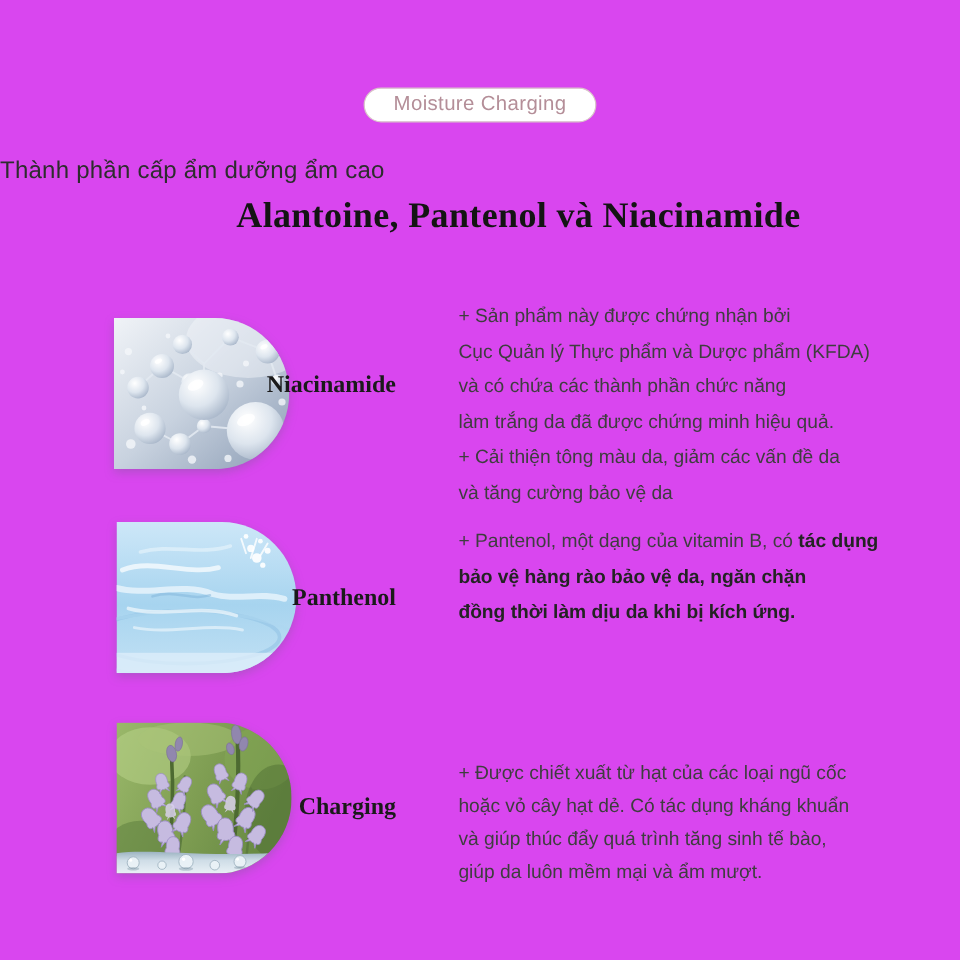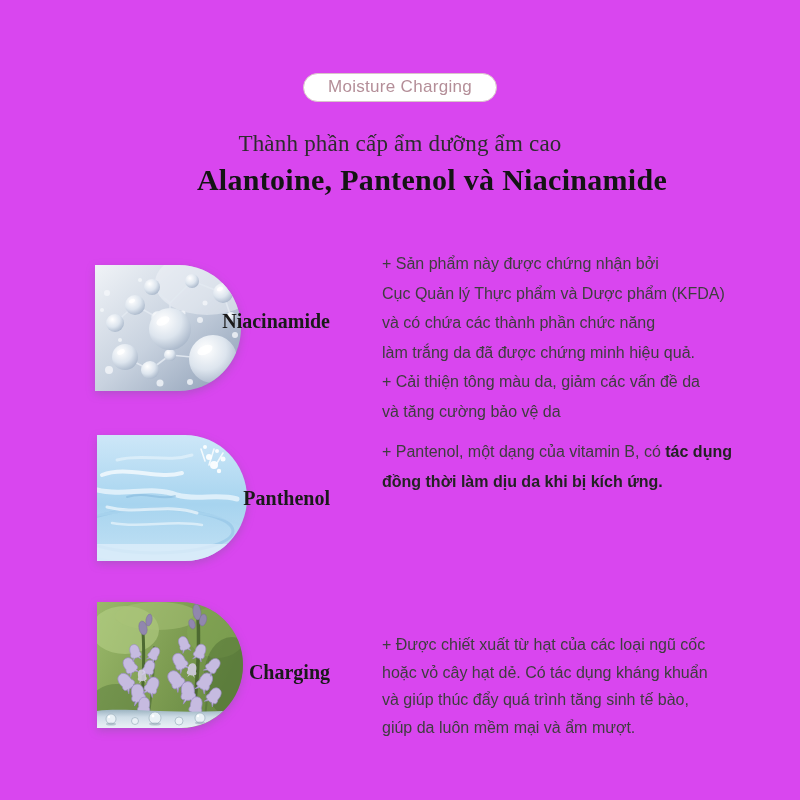--- a/index.html
+++ b/index.html
@@ -3,22 +3,22 @@
 <meta charset="utf-8">
 <style>
   html,body{margin:0;padding:0;background:#ffffff;}
   .page{position:relative;width:800px;height:800px;background:#d946ef;overflow:hidden;
         font-family:"Liberation Sans",sans-serif;}
 
   .badge{position:absolute;top:73px;left:50%;transform:translateX(-50%);
          border:1.5px solid #d9c3c9;color:#b48e98;border-radius:16px;
          padding:3px 24px 4px 24px;font-size:17px;letter-spacing:.3px;background:#fff;}
 
-  .subtitle{position:absolute;top:131px;left:0;width:100%;text-align:center;
-            font-size:23px;color:#2d2d2d;letter-spacing:.2px;font-family:Liberation Serif, serif;}
+  .subtitle{position:absolute;top:131px;left:0;width:100%;text-align:left;
+            font-size:20px;color:#2d2d2d;letter-spacing:.2px;}
 
   .title{position:absolute;top:163px;left:0;width:100%;text-align:center;margin:0;
          font-family:"Liberation Serif",serif;font-weight:700;font-size:30px;color:#141414;
          letter-spacing:.3px;padding-left:32px;}
 
   .ing-img{position:absolute;filter:drop-shadow(0 3px 4px rgba(90,100,115,.30));}
   #img1{left:95px;top:265px;}
   #img2{left:97px;top:435px;}
   #img3{left:97px;top:602px;}
 
@@ -166,20 +166,21 @@
             <circle cx="108" cy="12" r="2"></circle>
             <circle cx="130" cy="12" r="1.8"></circle>
           <circle cx="122" cy="36" r="2.2"></circle>
         </g>
       </g>
     </svg>
   </div>
   <div class="ing-label" id="lab2">Panthenol</div>
   <div class="ing-text" id="txt2">
       <div class="text-line"><span>+ Pantenol, một dạng của vitamin B, có </span><span class="seg-bold">tác dụng</span></div>
+      <div class="text-line"><span class="seg-bold">bảo vệ hàng rào bảo vệ da, ngăn chặn</span></div>
       <div class="text-line"><span class="seg-bold">đồng thời làm dịu da khi bị kích ứng.</span></div>
     </div>
 
   <div class="ing-img" id="img3">
     <svg width="146" height="126" viewBox="0 0 146 126">
       <defs>
         <linearGradient id="leafBg" x1="0" y1="0" x2="1" y2="0.4">
           <stop offset="0" stop-color="#9ab86a"></stop>
           <stop offset="0.6" stop-color="#7d9c51"></stop>
           <stop offset="1" stop-color="#688a44"></stop>

